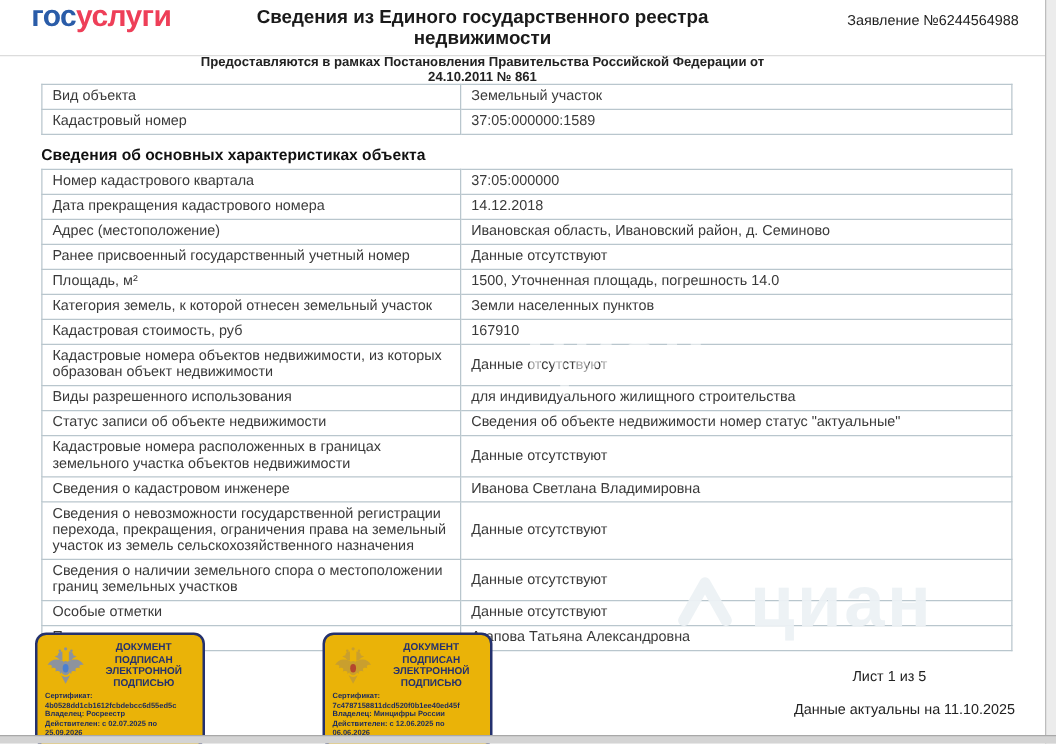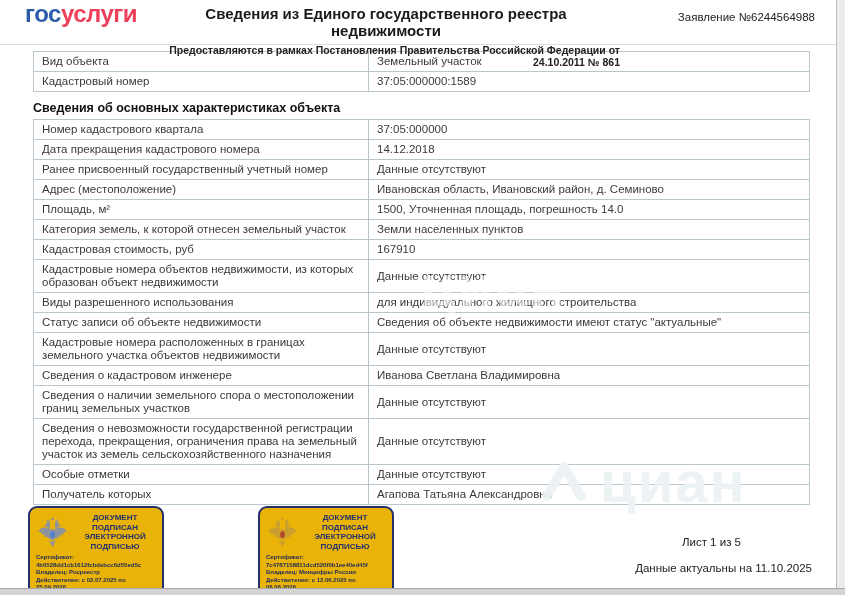--- a/index.html
+++ b/index.html
@@ -6,28 +6,28 @@
   body{width:845px;height:595px;background:#fff;font-family:"Liberation Sans",sans-serif;color:#3a3a3a;position:relative;overflow:hidden;}
   .page{position:absolute;inset:0;background:#fff;}
 
   
   .hdr{position:relative;height:44px;}
   .logo{position:absolute;left:25px;top:0;font-size:24px;font-weight:bold;letter-spacing:-0.5px;}
   .logo-blue{color:#2a5ca8;}
   .logo-red{color:#ee3f58;}
   .hdr-center{position:absolute;left:152px;right:225px;top:5px;text-align:center;}
   .doc-title{font-size:15px;font-weight:bold;color:#1a1a1a;line-height:17px;}
-  .doc-subtitle{font-size:10.5px;font-weight:bold;color:#222;margin-top:5px;text-align:right;}
+  .doc-subtitle{font-size:10.5px;font-weight:bold;color:#222;margin-top:5px;}
   .application-no{position:absolute;right:30px;top:11px;font-size:11.5px;color:#222;margin-left:16px;}
   .hdr-rule{height:1px;background:#dcdcdc;margin:0;}
 
   
   table.tbl{border-collapse:collapse;table-layout:fixed;width:777px;margin-left:33px;background:#fff;}
   table.tbl td{border:1px solid #b9c6cd;font-size:11.5px;line-height:13px;padding:3px 8px;vertical-align:middle;color:#3a3a3a;}
-  .tbl-object{margin-top:6px;padding-left:43px;}
+  .tbl-object{margin-top:22px;padding-left:43px;}
   .section-title{margin:9px 0 4px 33px;font-size:12.5px;font-weight:bold;color:#111;}
 
   
   .wm{position:absolute;font-weight:bold;letter-spacing:2px;display:flex;align-items:center;gap:10px;pointer-events:none;z-index:5;justify-content:flex-end;}
   .wm-mid{left:420px;top:252px;font-size:58px;color:rgba(255,255,255,0.55);}
   .wm-bottom{left:538px;top:448px;font-size:58px;color:rgba(236,241,244,0.95);}
   .wm-mark{width:52px;height:52px;}
 
   
   .stamps{position:absolute;left:0;top:504px;width:100%;height:80px;z-index:2;}
@@ -97,30 +97,30 @@
           <td class="cell-label">Номер кадастрового квартала</td>
           <td class="cell-value">37:05:000000</td>
         </tr>
 
         <tr>
           <td class="cell-label">Дата прекращения кадастрового номера</td>
           <td class="cell-value">14.12.2018</td>
         </tr>
 
         <tr>
-          <td class="cell-label">Ранее присвоенный государственный учетный номер</td>
-          <td class="cell-value">Данные отсутствуют</td>
-        </tr>
-
-        <tr>
           <td class="cell-label">Адрес (местоположение)</td>
           <td class="cell-value">Ивановская область, Ивановский район, д. Семиново</td>
         </tr>
 
         <tr>
+          <td class="cell-label">Ранее присвоенный государственный учетный номер</td>
+          <td class="cell-value">Данные отсутствуют</td>
+        </tr>
+
+        <tr>
           <td class="cell-label">Площадь, м²</td>
           <td class="cell-value">1500, Уточненная площадь, погрешность 14.0</td>
         </tr>
 
         <tr>
           <td class="cell-label">Категория земель, к которой отнесен земельный участок</td>
           <td class="cell-value">Земли населенных пунктов</td>
         </tr>
 
         <tr>
@@ -133,40 +133,40 @@
           <td class="cell-value">Данные отсутствуют</td>
         </tr>
 
         <tr>
           <td class="cell-label">Виды разрешенного использования</td>
           <td class="cell-value">для индивидуального жилищного строительства</td>
         </tr>
 
         <tr>
           <td class="cell-label">Статус записи об объекте недвижимости</td>
-          <td class="cell-value">Сведения об объекте недвижимости имеют статус "актуальные"</td>
+          <td class="cell-value">Сведения об объекте недвижимости номер статус "актуальные"</td>
         </tr>
 
         <tr>
           <td class="cell-label">Кадастровые номера расположенных в границах земельного участка объектов недвижимости</td>
           <td class="cell-value">Данные отсутствуют</td>
         </tr>
 
         <tr>
           <td class="cell-label">Сведения о кадастровом инженере</td>
           <td class="cell-value">Иванова Светлана Владимировна</td>
         </tr>
 
         <tr>
+          <td class="cell-label">Сведения о невозможности государственной регистрации перехода, прекращения, ограничения права на земельный участок из земель сельскохозяйственного назначения</td>
+          <td class="cell-value">Данные отсутствуют</td>
+        </tr>
+
+        <tr>
           <td class="cell-label">Сведения о наличии земельного спора о местоположении границ земельных участков</td>
-          <td class="cell-value">Данные отсутствуют</td>
-        </tr>
-
-        <tr>
-          <td class="cell-label">Сведения о невозможности государственной регистрации перехода, прекращения, ограничения права на земельный участок из земель сельскохозяйственного назначения</td>
           <td class="cell-value">Данные отсутствуют</td>
         </tr>
 
         <tr>
           <td class="cell-label">Особые отметки</td>
           <td class="cell-value">Данные отсутствуют</td>
         </tr>
 
         <tr>
           <td class="cell-label">Получатель которых</td>

